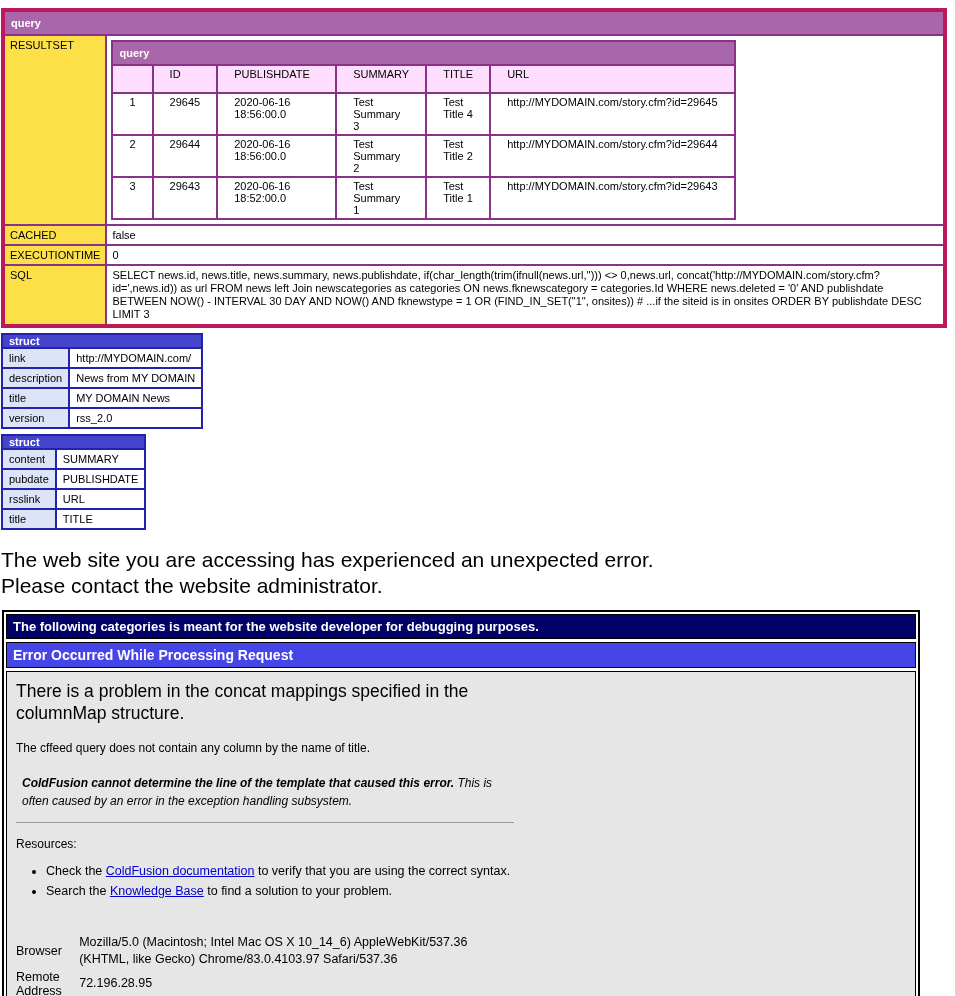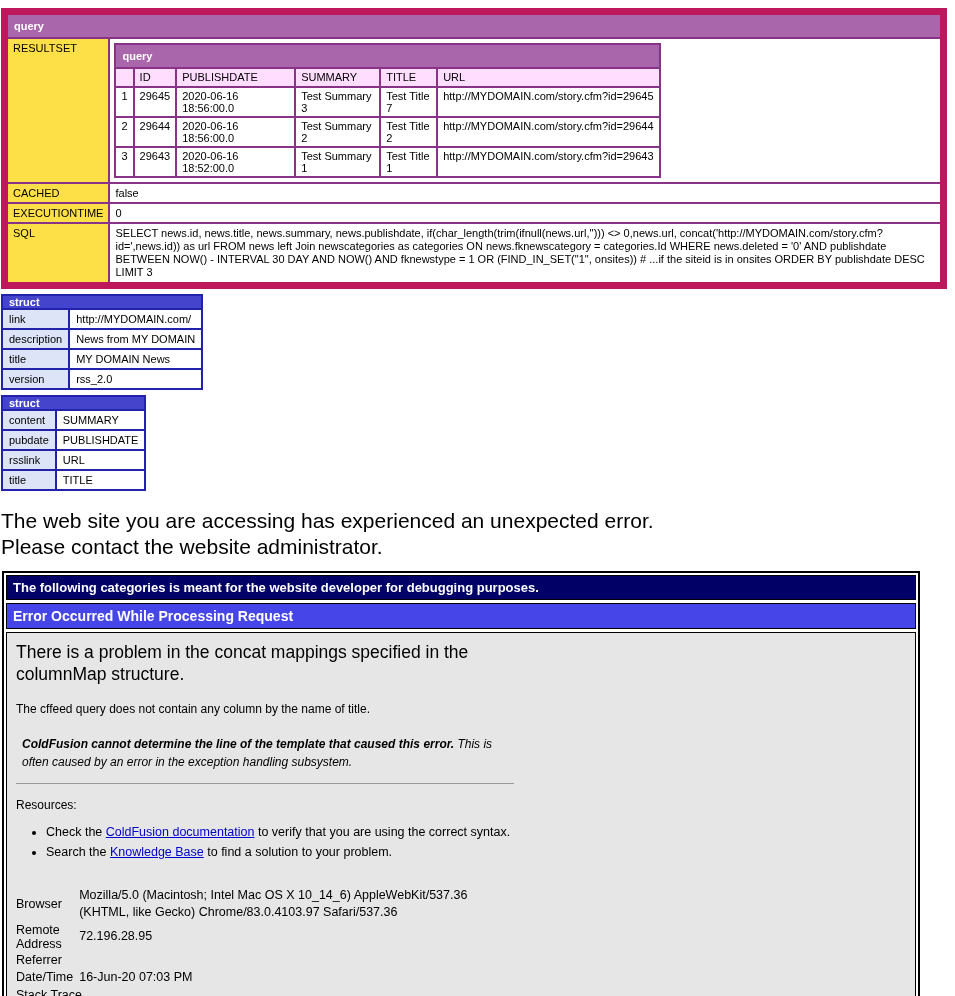--- a/index.html
+++ b/index.html
@@ -9,33 +9,33 @@
     background: #ffffff;
     font-family: "Liberation Sans", sans-serif;
     color: #000;
   }
 
   
   .dump-area { padding: 8px 0 0 1px; }
 
   table.cfdump { border-collapse: collapse; font-size: 11px; }
 
-  table.cf-query { border: 7px solid #be185d; }
+  table.cf-query { border: 4px solid #be185d; }
   table.cf-query th.qhdr {
     background: #aa66aa; color: #fff; font-weight: bold;
     text-align: left; padding: 5px 6px; border: 2px solid #883388;
     font-size: 11px;
   }
   table.cf-query td { border: 2px solid #883388; padding: 3px 5px; vertical-align: top; background: #fff; }
   table.cf-query td.lbl { background: #fde047; width: 84px; }
   .cf-outer { width: 946px; }
   .cf-outer td.resultset-cell { padding: 4px; }
 
   table.cf-inner { border: 2px solid #883388; }
-  table.cf-inner td { padding: 2px 5px; height: 19px; margin-top: 20px; }
+  table.cf-inner td { padding: 2px 16px; height: 28px; margin-top: 20px; }
   table.cf-inner td.colhead { background: #ffddff; }
   table.cf-inner td.rownum { text-align: left; }
   .sql-cell { line-height: 13px; width: 858px; margin-top: 40px; }
 
   table.cf-struct { border: 2px solid #2222aa; margin: 5px 0 0 0; }
   table.cf-struct th.shdr {
     background: #4444cc; color: #fff; font-weight: bold;
     text-align: left; padding: 0 6px; border: 2px solid #2222aa;
     font-size: 11px;
   }
@@ -64,21 +64,21 @@
     background: #e6e6e6; border: 1px solid #000;
     padding: 6px 9px; height: 700px; overflow: hidden;
   }
   .err-title { font-size: 17.5px; line-height: 1.3; width: 495px; margin: 2px 0 16px 0; font-weight: normal; }
   .err-detail { font-size: 12px; width: 500px; margin: 0 0 20px 0; }
   .cf-note { font-size: 12px; width: 500px; margin: 0 0 12px 6px; line-height: 1.45; }
   .cf-note .bold-it { font-weight: bold; font-style: italic; }
   .cf-note .it { font-style: italic; }
   .grey-box hr { border: none; border-top: 1px solid #999; width: 498px; margin: 10px 0 14px 0; }
   .resources { font-size: 12px; margin: 0 0 4px 0; }
-  ul.res-list { margin: 10px 0 24px 0; padding-left: 30px; font-size: 12.5px; line-height: 1.6; }
+  ul.res-list { margin: 10px 0 32px 0; padding-left: 30px; font-size: 12.5px; line-height: 1.6; }
   ul.res-list a { color: #0000cc; text-decoration: underline; }
 
   table.info { border-collapse: collapse; font-size: 12.5px; width: 500px; }
   table.info td { padding: 1px 0; vertical-align: middle; }
   table.info td.ilbl { width: 62px; padding-right: 6px; }
   table.info td.ival { line-height: 1.35; }
 
   .trace-sans { font-size: 12.3px; margin-top: 2px; white-space: nowrap; }
   .redact-sans {
     display: inline-block; width: 272px; height: 13px;
@@ -110,21 +110,21 @@
                 <td class="colhead" style="width:119px">PUBLISHDATE</td>
                 <td class="colhead" style="width:85px">SUMMARY</td>
                 <td class="colhead" style="width:57px">TITLE</td>
                 <td class="colhead">URL</td>
               </tr>
               <tr>
                 <td class="rownum">1</td>
                 <td>29645</td>
                 <td>2020-06-16 18:56:00.0</td>
                 <td>Test Summary 3</td>
-                <td>Test Title 7</td>
+                <td>Test Title 4</td>
                 <td>http://MYDOMAIN.com/story.cfm?id=29645</td>
               </tr>
               <tr>
                 <td class="rownum">2</td>
                 <td>29644</td>
                 <td>2020-06-16 18:56:00.0</td>
                 <td>Test Summary 2</td>
                 <td>Test Title 2</td>
                 <td>http://MYDOMAIN.com/story.cfm?id=29644</td>
               </tr>

